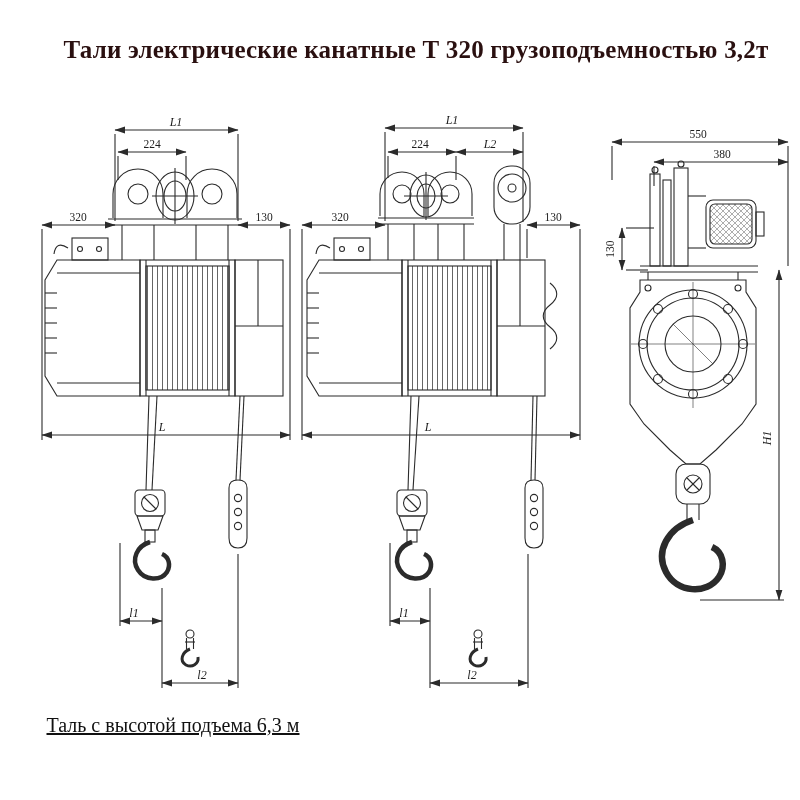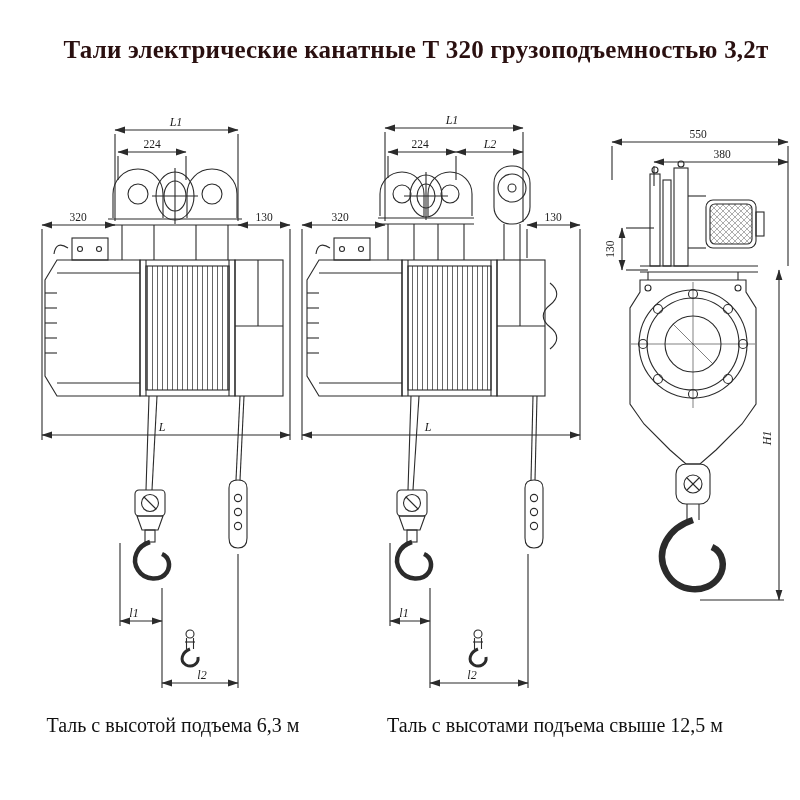--- a/index.html
+++ b/index.html
@@ -4,21 +4,21 @@
 <style>
   html,body{margin:0;padding:0;background:#ffffff;}
   body{width:800px;height:800px;font-family:"Liberation Serif",serif;}
   .page{position:relative;width:800px;height:800px;background:#fff;overflow:hidden;}
   .title{position:absolute;top:20px;left:0;width:100%;margin:16px;text-align:center;
          font-size:25px;font-weight:bold;color:#2a1010;letter-spacing:0.2px;}
   .drawing{position:absolute;top:88px;left:0;}
   .drawing text{font-family:"Liberation Serif",serif;font-size:11.5px;fill:#1d1d1d;stroke:none;}
   .drawing text.dvar{font-style:italic;font-size:12px;}
   .caption{position:absolute;top:714px;font-size:20px;color:#111;text-align:center;margin:0;}
-  .caption.left{left:28px;width:290px;}
+  .caption.left{left:28px;width:290px;text-decoration:underline;}
   .caption.right{left:350px;width:410px;}
 </style>
 </head>
 <body>
 
 <div class="page">
 
   <h1 class="title">Тали электрические канатные Т 320 грузоподъемностью 3,2т</h1>
 
   <svg class="drawing" width="800" height="624" viewBox="0 0 800 624">
@@ -310,15 +310,14 @@
           <line x1="687" y1="416" x2="687" y2="432"></line>
           <line x1="699" y1="416" x2="699" y2="432"></line>
           <path d="M693,432 C668,440 655,463 666,484 C677,505 707,507 719,489 C726,478 723,464 712,459" stroke-width="6.5"></path>
         </g>
       </g>
 
     </g>
   </svg>
 
   <p class="caption left">Таль с высотой подъема 6,3 м</p>
-  <p class="caption right">Таль с высотами подъема свыше 12,5 м</p>
 
 </div>
 
 </body></html>

